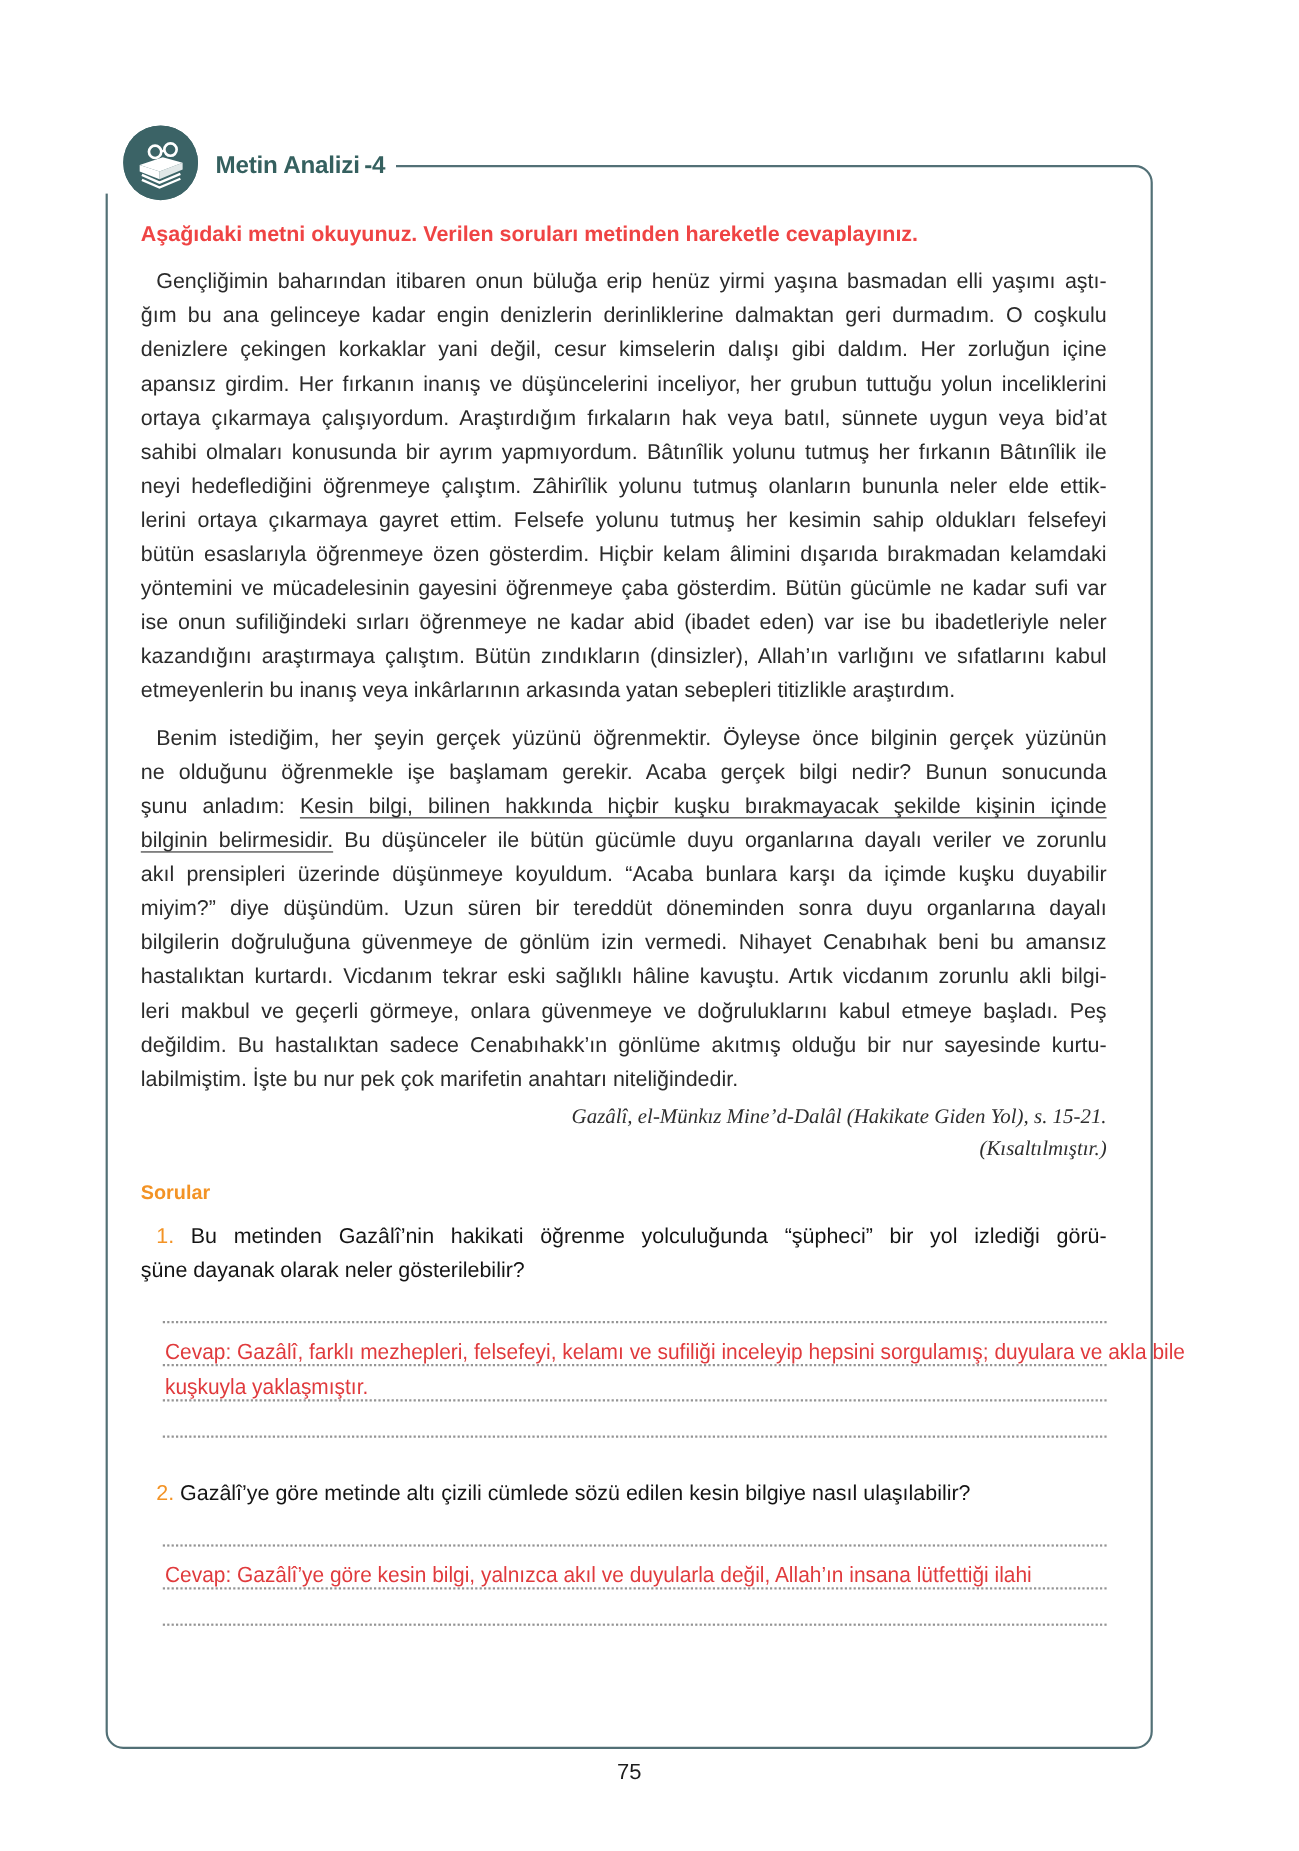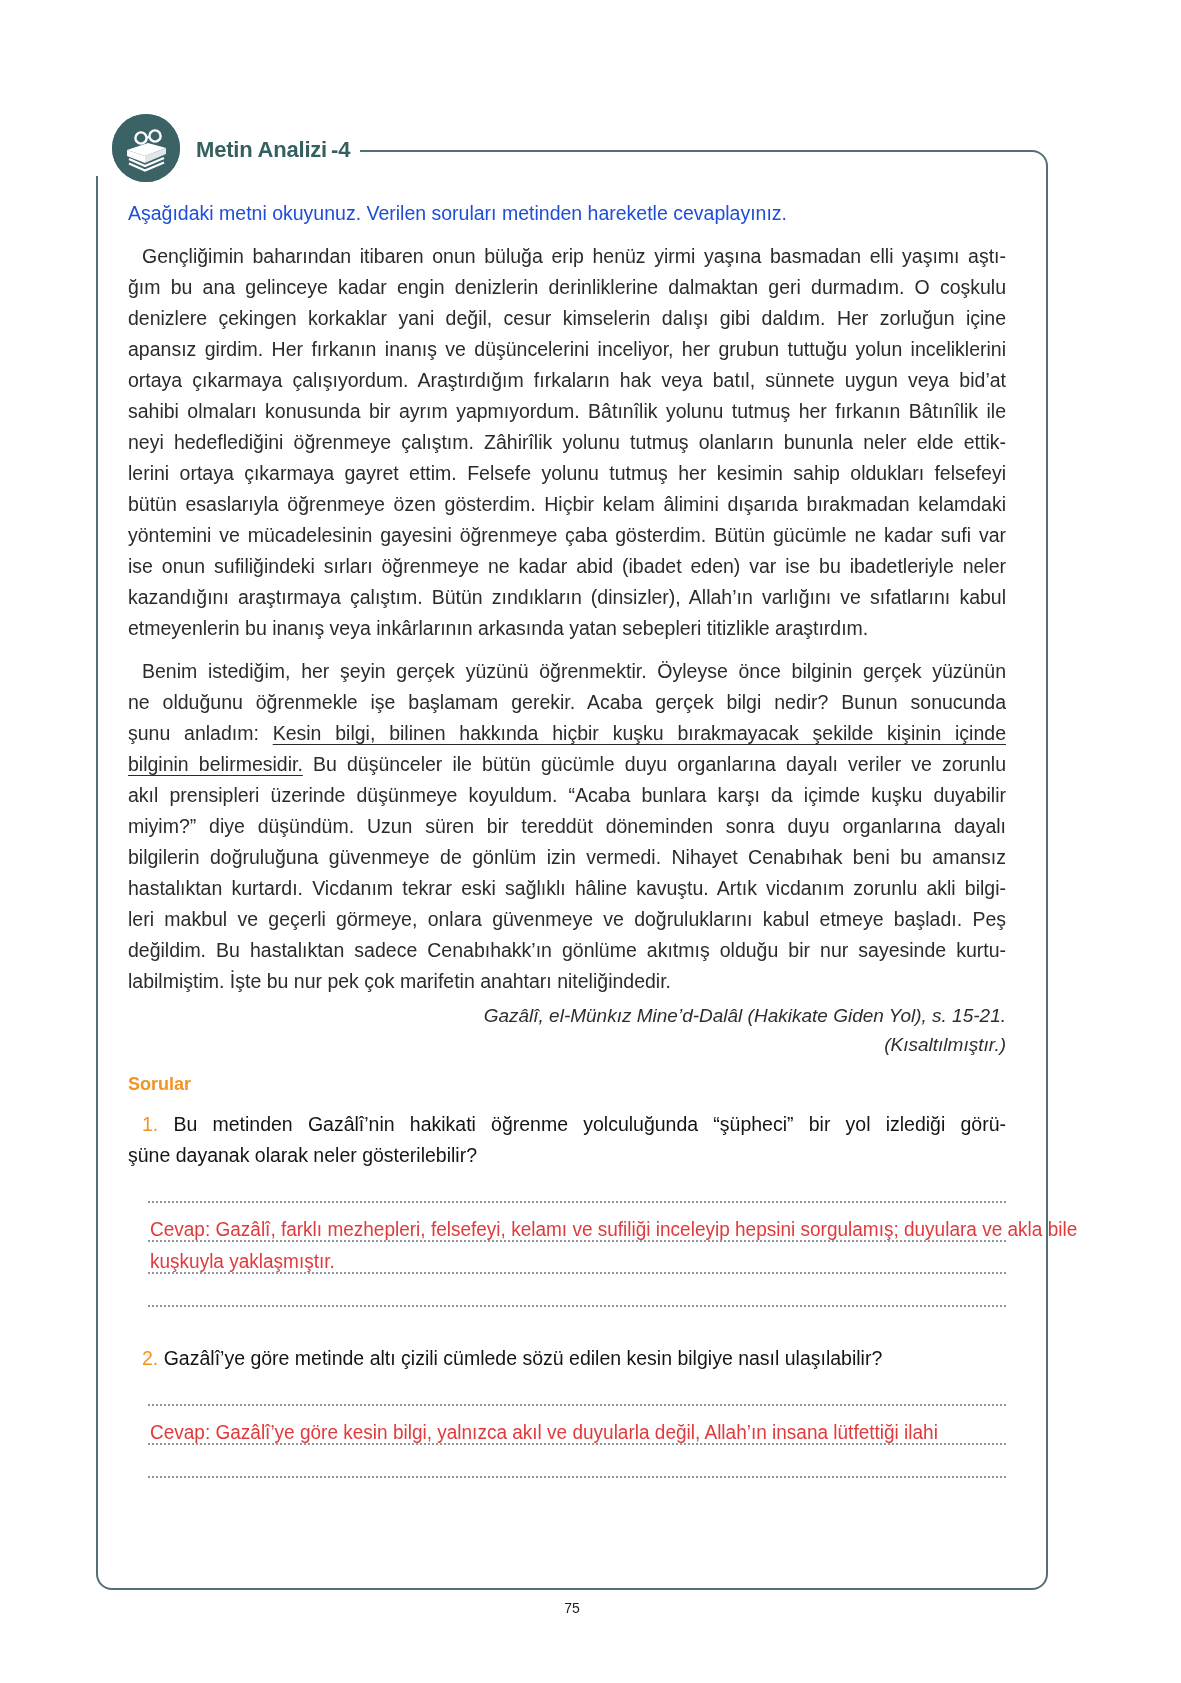--- a/index.html
+++ b/index.html
@@ -11,36 +11,36 @@
   .icon-circle{position:absolute;left:14px;top:-38px;width:68px;height:68px;border-radius:50%;
                background:#3b6366;display:flex;align-items:center;justify-content:center;}
   .title{position:absolute;left:96px;top:-24px;height:44px;line-height:44px;background:#fff;
          padding:0 10px 0 2px;font-size:22px;font-weight:bold;color:#35605f;letter-spacing:-0.2px;white-space:nowrap;}
   .title .num{color:#35605f;margin-left:4px;}
   .content{padding:46px 40px 0 30px;font-size:19.5px;}
   .tline{text-align:justify;text-align-last:justify;line-height:31px;height:31px;white-space:normal;}
   .tline.lastline{text-align-last:left;}
   .tline.indent{text-indent:14px;}
   .u{text-decoration:underline;text-underline-offset:4px;}
-  .intro{font-weight:normal;color:#1d4ed8;height:31px;line-height:31px;}
+  .intro{font-weight:bold;color:#ef4444;height:31px;line-height:31px;}
   .para{margin-top:12px;}
-  .attr{margin-top:4px;text-align:right;font-style:italic;font-size:19px;line-height:29px;color:#2e2e2e;}
+  .attr{margin-top:4px;text-align:right;font-style:italic;font-size:19px;line-height:29px;color:#2e2e2e;font-family:Liberation Serif, serif;}
   .sorular{margin-top:12px;font-size:18px;font-weight:bold;color:#f39325;line-height:26px;}
   .question{margin-top:12px;font-weight:normal;color:#141414;}
   .question .qnum{color:#f39325;}
   .q2{margin-top:36px;}
   .answers{margin-left:20px;}
   .dotted-row{height:30px;border-bottom:2px dotted #949494;position:relative;}
   .answer-row{height:37px;}
   .answer-row ~ .answer-row{height:30px;}
   .dotted-row.trailing{height:31px;}
   .red{position:absolute;left:2px;bottom:-1px;white-space:nowrap;color:#e03a3c;
        font-size:20px;transform:scaleX(0.95);transform-origin:left bottom;}
   .page-num{position:absolute;left:96px;top:1600px;width:952px;text-align:center;
-            font-size:14px;color:#1d1d1d;}
+            font-size:20px;color:#1d1d1d;}
 </style>
 </head>
 <body>
 
 <div class="page">
   <div class="frame">
     <div class="header-mask"></div>
     <div class="icon-circle">
       <svg width="68" height="68" viewBox="0 0 68 68" aria-hidden="true">
         <circle cx="34" cy="34" r="34" fill="#3b6366"></circle>

